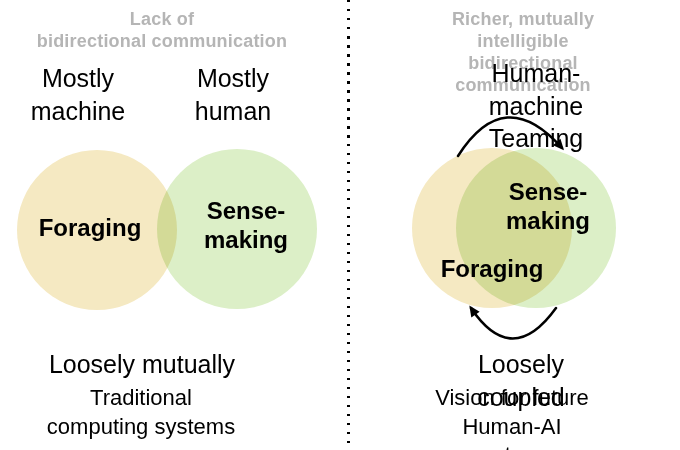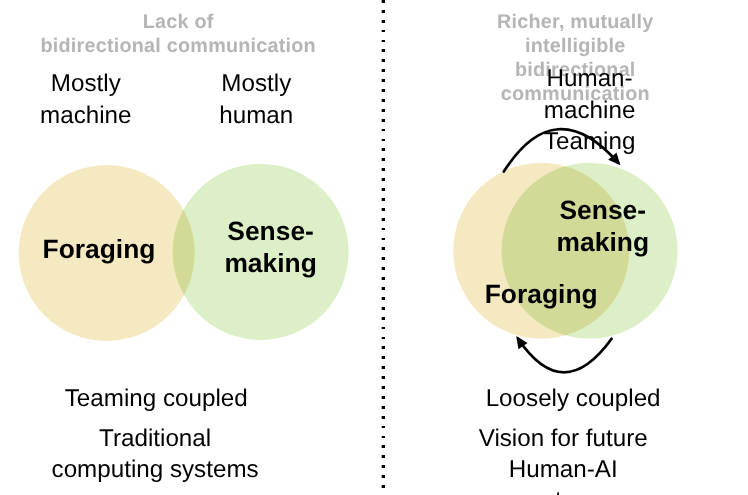--- a/index.html
+++ b/index.html
@@ -16,21 +16,21 @@
   .center-block { transform: translateX(-50%); text-align: center; white-space: pre-line; }
   .mid-block { transform: translate(-50%, -50%); text-align: center; white-space: pre-line; }
 
   .hdr {
     font-size: 18px;
     font-weight: bold;
     line-height: 1.22;
     color: var(--header-gray, #b5b5b5);
     letter-spacing: 0.2px;
   }
-  .body-txt { font-size: 22px; line-height: 1.3; }
+  .body-txt { font-size: 25px; line-height: 1.3; }
   .caption-bold { font-size: 22px; font-weight: normal; line-height: 1.3; }
   .venn-label { font-size: 24px; font-weight: bold; line-height: 1.2; }
 
   .circle {
     position: absolute;
     width: 160px;
     height: 160px;
     border-radius: 50%;
     mix-blend-mode: multiply;
   }
@@ -77,21 +77,21 @@
 human</div>
 
     <div class="circle foraging" id="l-circle-foraging"></div>
     <div class="circle sensemaking" id="l-circle-sensemaking"></div>
 
     <div class="abs mid-block venn-label" style="left:90px; top:228px;">Foraging</div>
 
     <div class="abs mid-block venn-label" style="left:246px; top:226px;">Sense-
 making</div>
 
-    <div class="abs center-block body-txt" style="left:142px; top:348px;">Teaming coupled</div>
+    <div class="abs center-block body-txt" style="left:142px; top:348px;">Loosely mutually</div>
 
     <div class="abs center-block caption-bold" style="left:141px; top:384px;">Traditional
 computing systems</div>
   </section>
 
   <div class="divider"></div>
 
   <section>
     <div class="abs center-block hdr" style="left:523px; top:9px;">Richer, mutually intelligible
 bidirectional communication</div>

